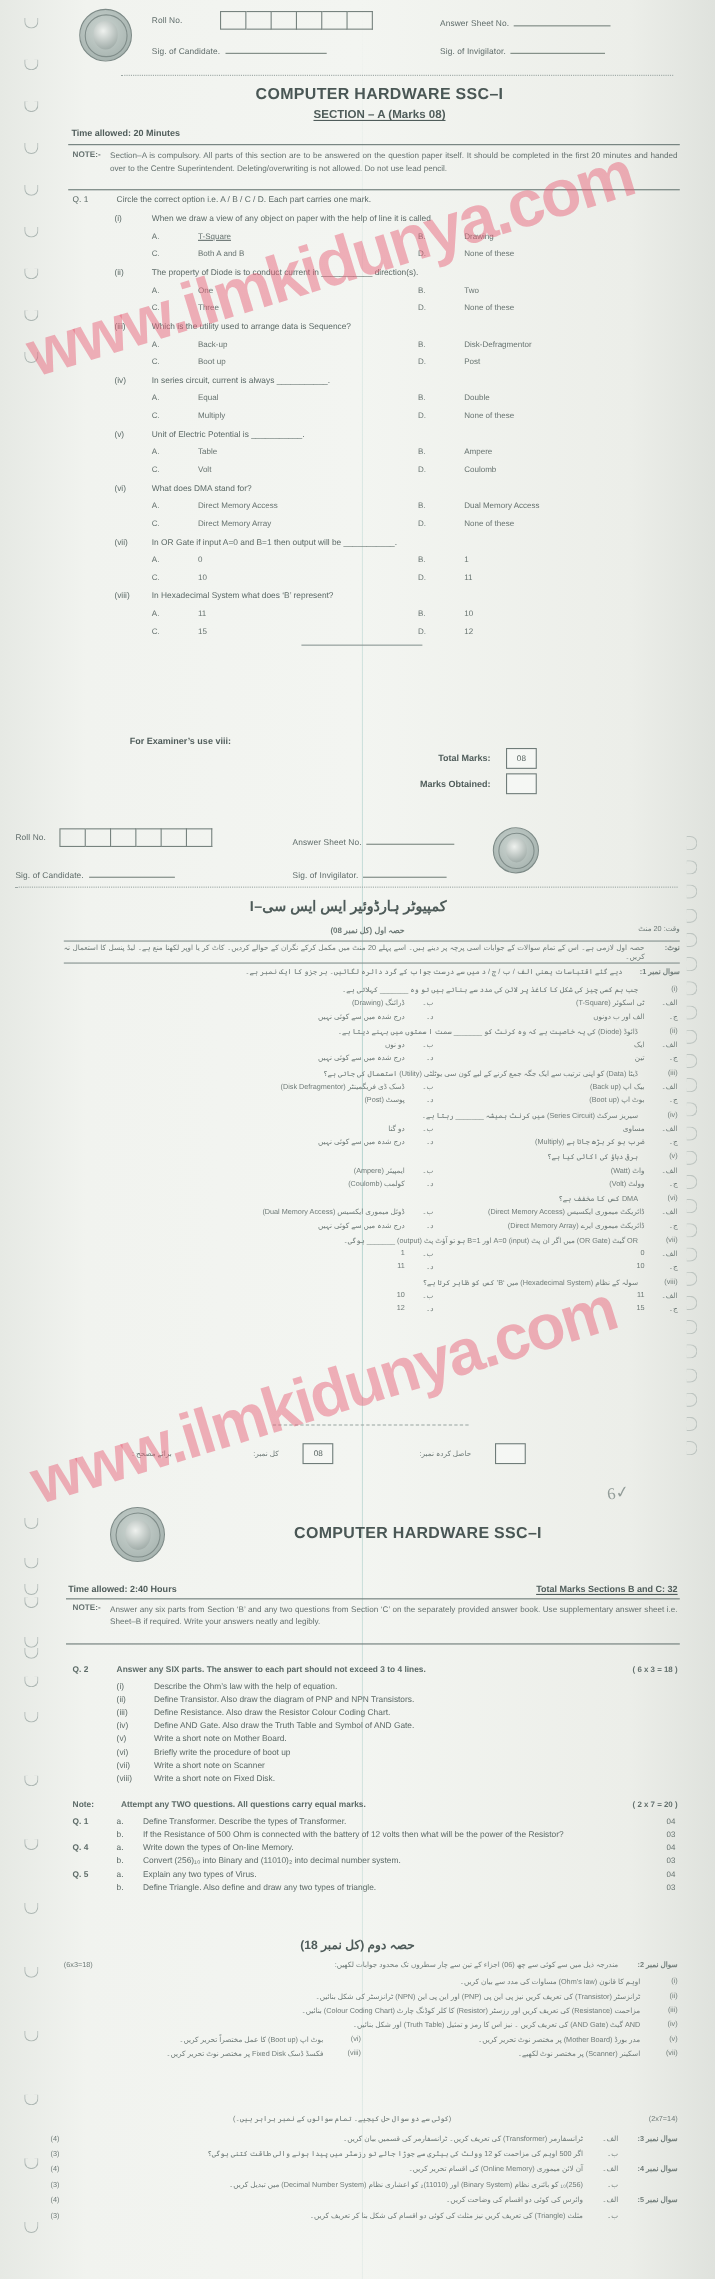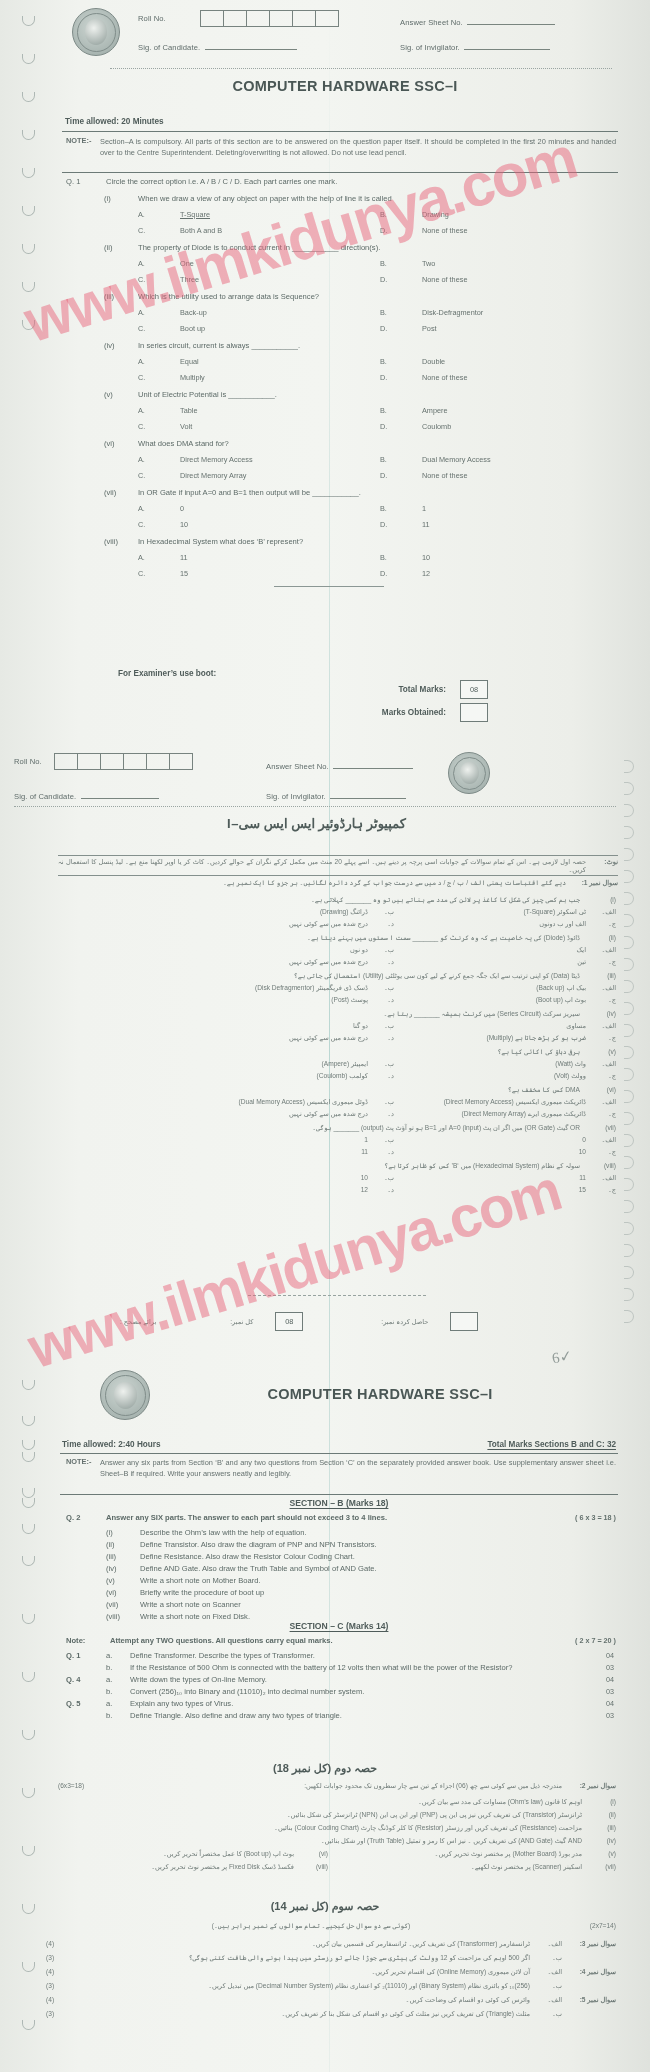--- a/index.html
+++ b/index.html
@@ -167,20 +167,21 @@
   </div>
 
   <div class="abs" style="left:400px;top:36px;">
     <span class="lbl">Sig. of Invigilator.</span>
     <span class="uline" style="width:86px;"></span>
   </div>
 
   <div class="abs dotrule" style="left:110px;right:38px;top:68px;"></div>
 
   <div class="abs title" style="left:70px;right:30px;top:78px;">COMPUTER HARDWARE SSC–I</div>
+  <div class="abs subtitle" style="left:70px;right:30px;top:98px;">SECTION – A (Marks 08)</div>
 
   <div class="abs small-b" style="left:65px;top:117px;">Time allowed:  20 Minutes</div>
   <div class="abs rule" style="left:62px;right:32px;top:131px;"></div>
 
   <div class="abs" style="left:66px;right:34px;top:136px;display:flex;">
     <span class="txt" style="font-weight:bold;min-width:34px;">NOTE:-</span>
     <span class="txt-j" style="flex:1;">Section–A is compulsory. All parts of this section are to be answered on the question paper itself. It should be completed in the first 20 minutes and handed over to the Centre Superintendent. Deleting/overwriting is not allowed. Do not use lead pencil.</span>
   </div>
   <div class="abs rule" style="left:62px;right:32px;top:172px;"></div>
 
@@ -346,21 +347,21 @@
           <span style="width:34px;"></span>
           <span class="opt" style="width:42px;">C.</span>
           <span class="opt" style="width:200px;">15</span>
           <span class="opt" style="width:42px;">D.</span>
           <span class="opt">12</span>
         </div>
       </div>
       <div class="dashrule" style="margin:8px 0 0 170px;width:110px;border-top:1px solid #8b9794;"></div>
     </div>
 
-  <div class="abs small-b" style="left:118px;top:669px;">For Examiner’s use boot:</div>
+  <div class="abs small-b" style="left:118px;top:669px;">For Examiner’s use viii:</div>
   <div class="abs" style="left:340px;top:680px;display:flex;align-items:center;gap:14px;">
     <span class="small-b" style="width:106px;text-align:right;">Total Marks:</span>
     <span class="box-sq">08</span>
   </div>
   <div class="abs" style="left:340px;top:703px;display:flex;align-items:center;gap:14px;">
     <span class="small-b" style="width:106px;text-align:right;">Marks Obtained:</span>
     <span class="box-sq"></span>
   </div>
 
   <div class="abs" style="left:14px;top:753px;">
@@ -390,20 +391,25 @@
   </div>
   <div class="abs" style="left:448px;top:752px;">
     <div class="seal" style="width:40px;height:40px;">
         <div class="seal-core" style="width:19px;height:22px;"></div>
       </div>
   </div>
   <div class="abs dotrule" style="left:14px;right:34px;top:806px;"></div>
 
   <div class="abs u-title urdu" style="left:40px;right:57px;top:816px;">کمپیوٹر ہارڈوئیر ایس ایس سی–I</div>
 
+  <div class="abs urdu" style="left:60px;right:32px;top:840px;display:flex;justify-content:space-between;">
+    <span class="u-sm">وقت:  20 منٹ</span>
+    <span class="u-line" style="font-weight:bold;">حصہ اول (کل نمبر 08)</span>
+    <span style="width:28px;"></span>
+  </div>
   <div class="abs rule-thin" style="left:58px;right:32px;top:855px;"></div>
   <div class="abs urdu" style="left:58px;right:32px;top:858px;display:flex;gap:6px;">
     <span class="u-sm" style="order:2;flex:1;text-align:justify;">حصہ اول لازمی ہے۔ اس کے تمام سوالات کے جوابات اسی پرچہ پر دینے ہیں۔ اسے پہلے 20 منٹ میں مکمل کرکے نگران کے حوالے کردیں۔ کاٹ کر یا اوپر لکھنا منع ہے۔ لیڈ پنسل کا استعمال نہ کریں۔</span>
     <span class="u-sm" style="order:1;min-width:26px;font-weight:bold;">نوٹ:</span>
   </div>
   <div class="abs rule-thin" style="left:58px;right:32px;top:875px;"></div>
 
   <div class="abs urdu" style="left:58px;right:32px;top:879px;display:flex;gap:8px;">
     <span class="u-sm" style="order:2;flex:1;">دیے گئے اقتباسات یعنی الف / ب / ج / د میں سے درست جواب کے گرد دائرہ لگائیں۔ ہر جزو کا ایک نمبر ہے۔</span>
     <span class="u-sm" style="order:1;min-width:44px;font-weight:bold;">سوال نمبر 1:</span>
@@ -582,21 +588,20 @@
     <span class="small-b" style="text-decoration:underline;text-underline-offset:2px;">Total Marks Sections B and C:  32</span>
   </div>
   <div class="abs rule" style="left:60px;right:32px;top:1453px;"></div>
 
   <div class="abs" style="left:66px;right:34px;top:1457px;display:flex;">
     <span class="txt" style="font-weight:bold;min-width:34px;">NOTE:-</span>
     <span class="txt-j" style="flex:1;">Answer any six parts from Section ‘B’ and any two questions from Section ‘C’ on the separately provided answer book. Use supplementary answer sheet i.e. Sheet–B if required. Write your answers neatly and legibly.</span>
   </div>
   <div class="abs rule" style="left:60px;right:32px;top:1494px;"></div>
 
-  <div class="abs subtitle" style="left:60px;right:32px;top:1498px;font-size:8.6px;">SECTION – B (Marks 18)</div>
 
   <div class="abs" style="left:66px;right:34px;top:1513px;display:flex;align-items:baseline;">
     <span class="q" style="min-width:40px;font-weight:bold;">Q. 2</span>
     <span class="q" style="flex:1;font-weight:bold;">Answer any SIX parts. The answer to each part should not exceed 3 to 4 lines.</span>
     <span class="marks" style="font-weight:bold;">( 6 x 3 = 18 )</span>
   </div>
 
   <div id="q2-list" class="abs" style="left:106px;right:36px;top:1528px;">
       <div style="display:flex;margin-bottom:3px;">
         <span class="q" style="min-width:34px;">(i)</span>
@@ -625,21 +630,20 @@
       <div style="display:flex;margin-bottom:3px;">
         <span class="q" style="min-width:34px;">(vii)</span>
         <span class="q">Write a short note on Scanner</span>
       </div>
       <div style="display:flex;margin-bottom:3px;">
         <span class="q" style="min-width:34px;">(viii)</span>
         <span class="q">Write a short note on Fixed Disk.</span>
       </div>
     </div>
 
-  <div class="abs subtitle" style="left:60px;right:32px;top:1621px;font-size:8.6px;">SECTION – C (Marks 14)</div>
 
   <div class="abs" style="left:66px;right:34px;top:1636px;display:flex;align-items:baseline;">
     <span class="q" style="min-width:44px;font-weight:bold;">Note:</span>
     <span class="q" style="flex:1;font-weight:bold;">Attempt any TWO questions. All questions carry equal marks.</span>
     <span class="marks" style="font-weight:bold;">( 2 x 7 = 20 )</span>
   </div>
 
   <div id="qc-list" class="abs" style="left:66px;right:36px;top:1651px;">
       <div style="display:flex;align-items:baseline;margin-bottom:3px;">
         <span class="q" style="min-width:40px;font-weight:bold;">Q. 1</span>
@@ -711,21 +715,20 @@
         <span class="u-sm" style="order:1;min-width:28px;">(v)</span>
       </div>
       <div style="display:flex;gap:6px;margin-bottom:5px;">
         <span class="u-sm" style="order:4;flex:1;">فکسڈ ڈسک Fixed Disk پر مختصر نوٹ تحریر کریں۔</span>
         <span class="u-sm" style="order:3;min-width:28px;">(viii)</span>
         <span class="u-sm" style="order:2;flex:1;">اسکینر (Scanner) پر مختصر نوٹ لکھیے۔</span>
         <span class="u-sm" style="order:1;min-width:28px;">(vii)</span>
       </div>
     </div>
 
-  <div class="abs urdu u-title" style="left:40px;right:40px;top:1900px;font-size:11px;">حصہ سوم (کل نمبر 14)</div>
 
   <div class="abs urdu" style="left:58px;right:34px;top:1922px;display:flex;align-items:baseline;">
     <span class="u-sm" style="order:2;flex:1;text-align:center;">(کوئی سے دو سوال حل کیجیے۔ تمام سوالوں کے نمبر برابر ہیں۔)</span>
     <span class="u-sm" style="order:1;min-width:52px;">(2x7=14)</span>
   </div>
 
   <div id="urdu-qc-list" class="abs urdu" style="left:46px;right:34px;top:1940px;">
       <div style="display:flex;gap:6px;align-items:baseline;margin-bottom:6px;">
         <span class="u-sm" style="order:4;width:24px;text-align:left;">(4)</span>
         <span class="u-sm" style="order:3;flex:1;">ٹرانسفارمر (Transformer) کی تعریف کریں۔ ٹرانسفارمر کی قسمیں بیان کریں۔</span>

